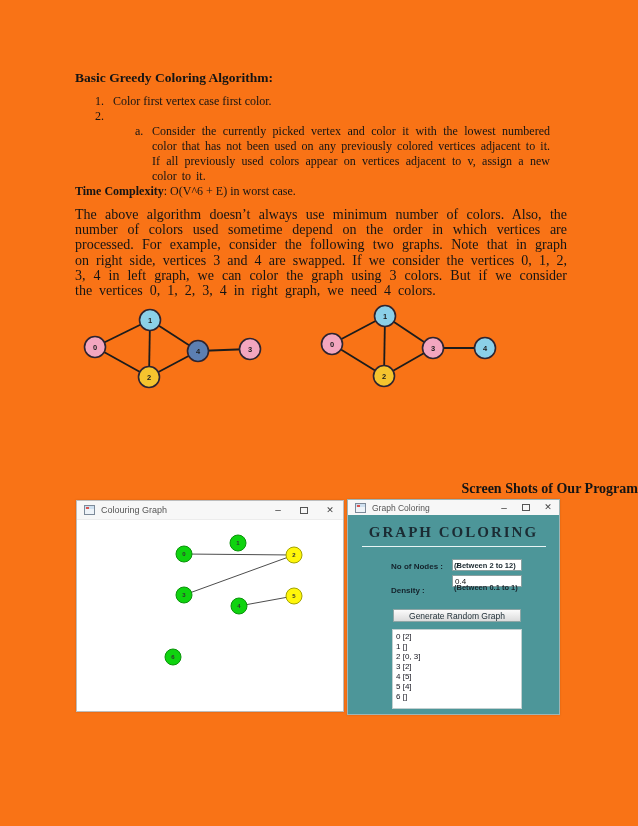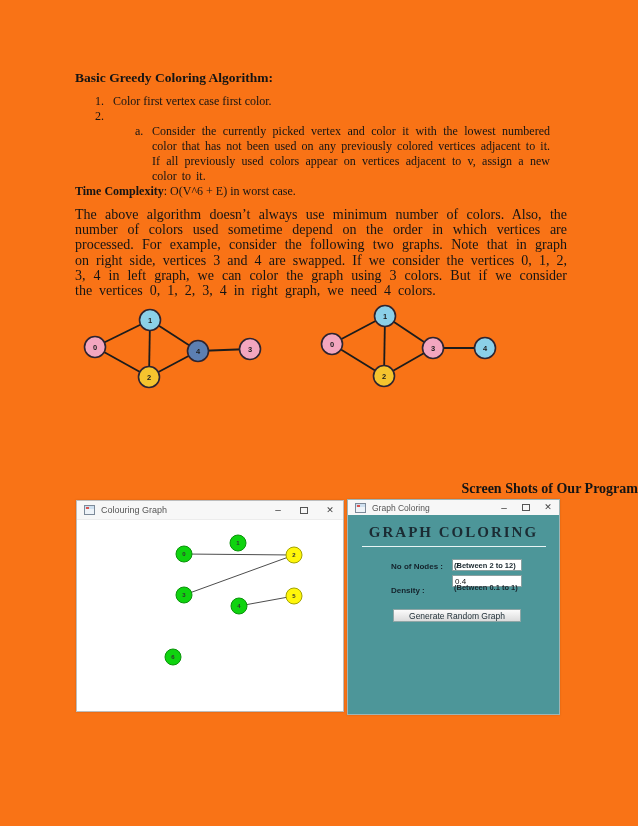--- a/index.html
+++ b/index.html
@@ -196,16 +196,25 @@
       <div class="gc-label" style="top:47px;">No of Nodes :</div>
       <input class="gc-input" style="top: 44px;" value="7">
       <div class="gc-hint" style="top:46px;">(Between 2 to 12)</div>
 
       <div class="gc-label" style="top:71px;">Density :</div>
       <input class="gc-input" style="top: 60px;" value="0.4">
       <div class="gc-hint" style="top:68px;">(Between 0.1 to 1)</div>
 
       <div class="gc-button">Generate Random Graph</div>
 
+      <div class="gc-listbox" id="adjacency-listbox">
+          <div>0 [2]</div>
+          <div>1 []</div>
+          <div>2 [0, 3]</div>
+          <div>3 [2]</div>
+          <div>4 [5]</div>
+          <div>5 [4]</div>
+          <div>6 []</div>
+        </div>
     </div>
   </div>
 
 </div>
 
 </body></html>

